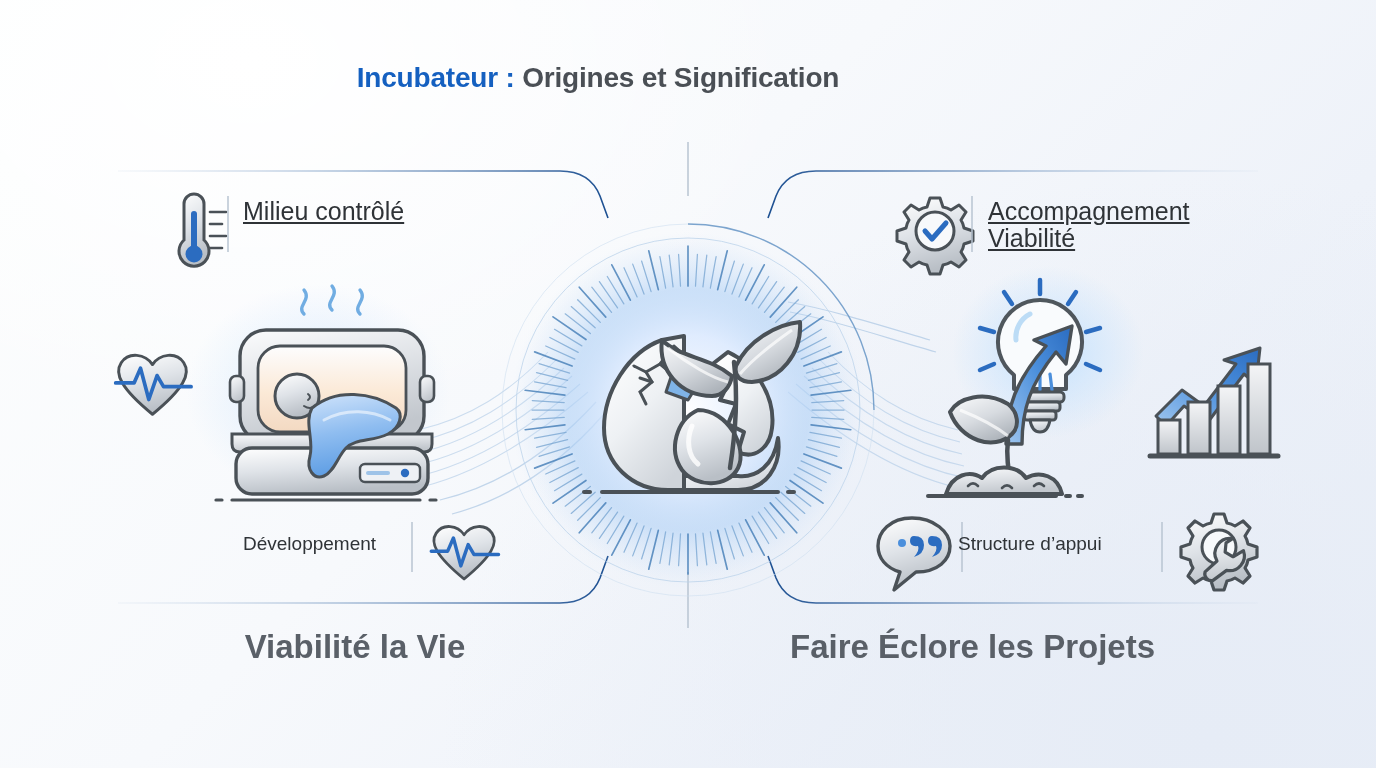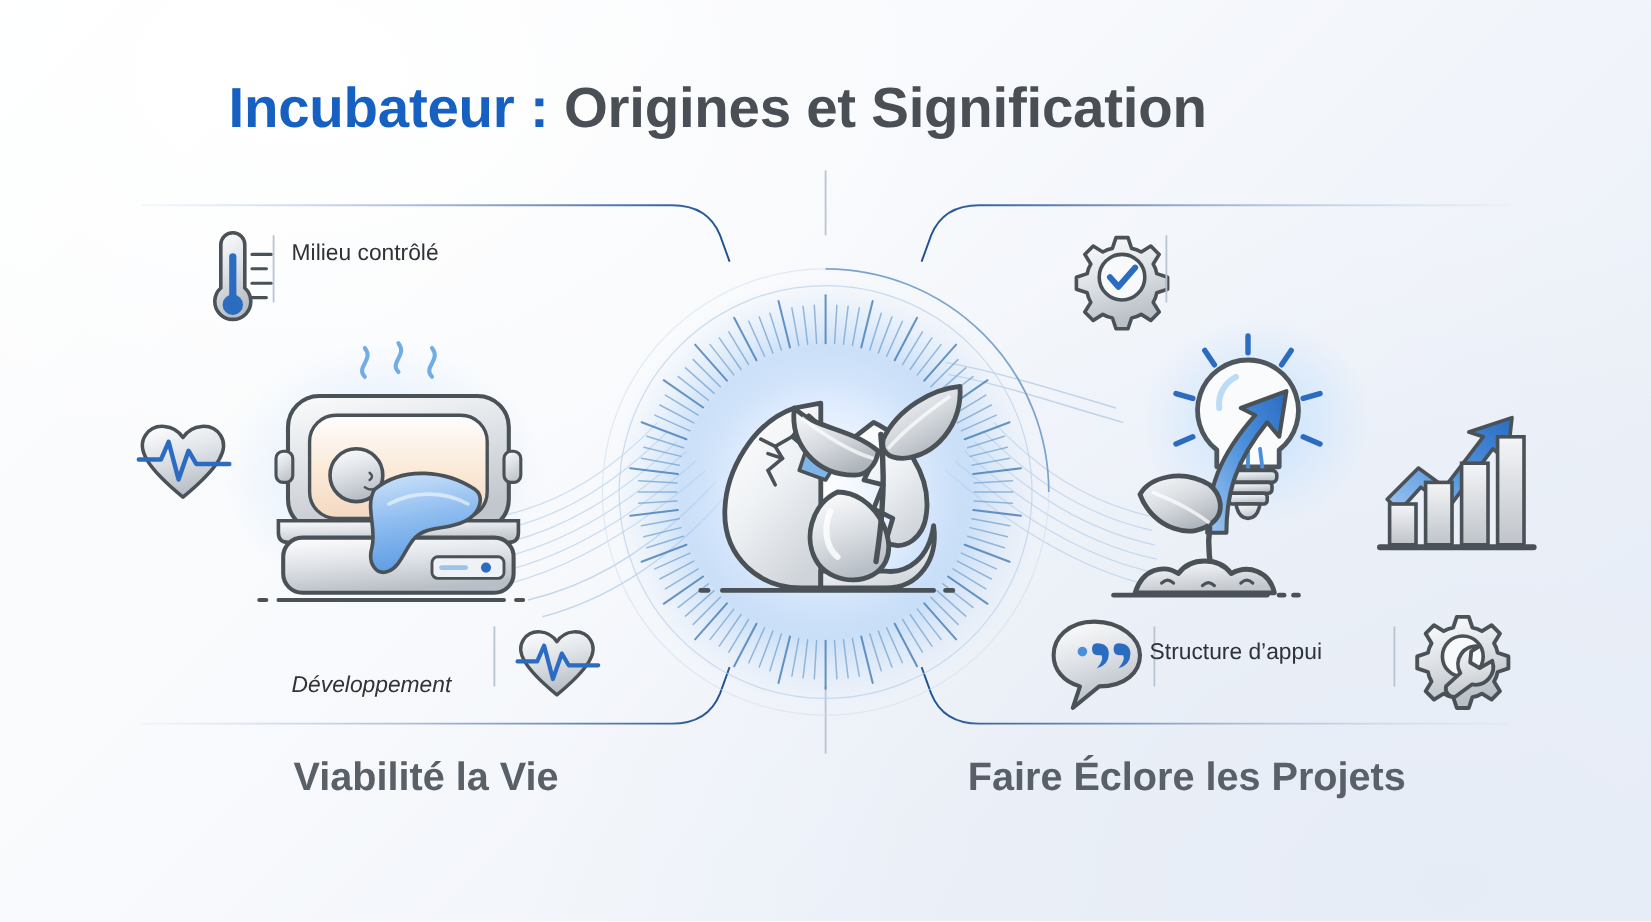--- a/index.html
+++ b/index.html
@@ -13,40 +13,40 @@
     background:
       radial-gradient(ellipse 900px 600px at 18% 8%, #ffffff 0%, rgba(255,255,255,0) 62%),
       radial-gradient(ellipse 1100px 800px at 88% 96%, #e6ecf6 0%, rgba(230,236,246,0) 70%),
       linear-gradient(135deg, #fdfefe 0%, #f7f9fc 42%, #eef2f9 72%, #e9eef7 100%);
   }
   #bgsvg,#artsvg{position:absolute;left:0;top:0;width:1376px;height:768px;}
   #artsvg{pointer-events:none;}
 
   .title{
     position:absolute;left:0;top:62px;width:1196px;text-align:center;
-    font-size:47px;font-weight:bold;letter-spacing:-.2px;
+    font-size:28px;font-weight:bold;letter-spacing:-.2px;
     color:#4a4f55;white-space:nowrap;
   }
   .title .accent{color:#1560c0;}
 
   .bigcap{
     position:absolute;top:628px;font-size:33px;font-weight:bold;color:#5a6068;
     white-space:nowrap;
   }
   #cap-left{left:120px;width:470px;text-align:center;}
-  #cap-right{left:754px;width:470px;text-align:center;}
+  #cap-right{left:790px;width:470px;text-align:left;}
 
   .note{position:absolute;white-space:nowrap;color:#2f3337;}
-  .note .ln{display:block;font-size:19px;line-height:27px;}
+  .note .ln{display:block;font-size:25px;line-height:27px;text-decoration:underline;}
 
   #note-tl{left:243px;top:198px;}
   #note-tr{left:988px;top:198px;}
 
   .inlinelabel{position:absolute;font-size:19px;color:#2f3337;white-space:nowrap;}
-  #lbl-dev{left:243px;top:561px;font-style:italic;}
+  #lbl-dev{left:243px;top:533px;}
   #lbl-struct{left:934px;top:533px;margin-left:24px;}
 </style>
 </head>
 <body>
 
 <div id="stage">
 
   <svg id="bgsvg" viewBox="0 0 1376 768">
     <defs>
       <linearGradient id="fadeL" x1="0" y1="0" x2="1" y2="0">
@@ -462,20 +462,24 @@
   </svg>
 
   <div class="title">
     <span class="accent">Incubateur :</span><span> Origines et Signification</span>
   </div>
 
   <div class="note" id="note-tl">
     <span class="ln">Milieu contrôlé</span>
   </div>
 
+  <div class="note" id="note-tr">
+    <span class="ln">Accompagnement</span>
+    <span class="ln">Viabilité</span>
+  </div>
 
   <div class="inlinelabel" id="lbl-dev">Développement</div>
   <div class="inlinelabel" id="lbl-struct">Structure d’appui</div>
 
   <div class="bigcap" id="cap-left">Viabilité la Vie</div>
   <div class="bigcap" id="cap-right">Faire Éclore les Projets</div>
 
 </div>
 
 </body></html>

